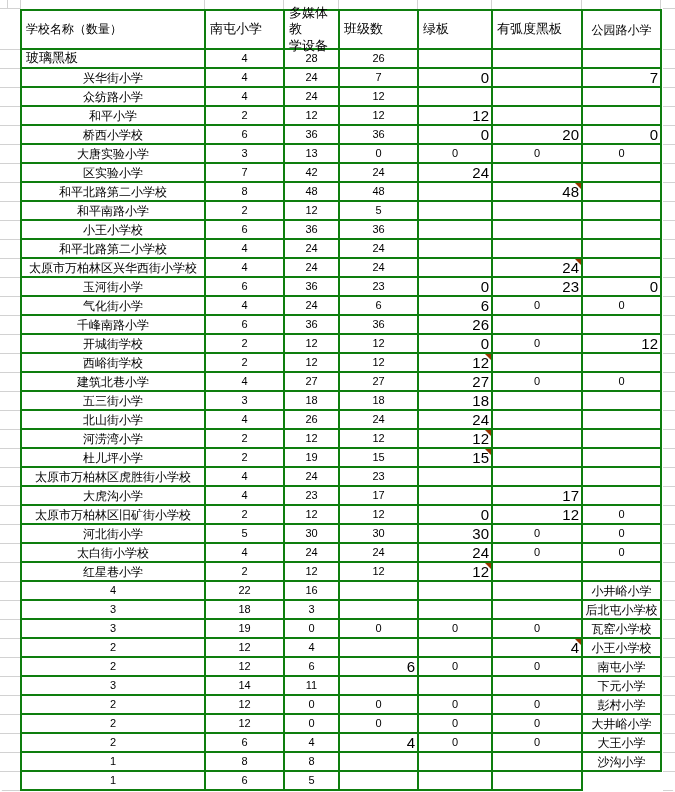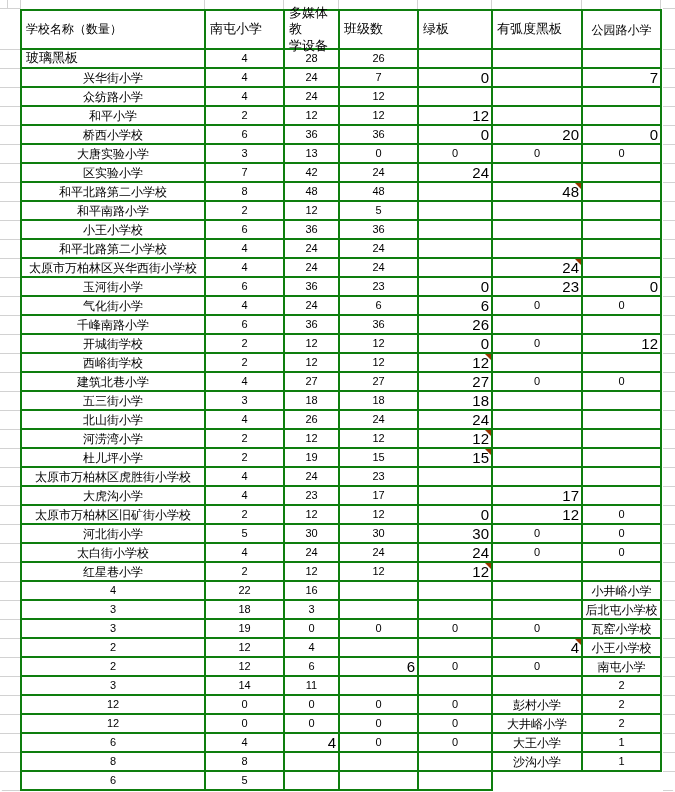--- a/index.html
+++ b/index.html
@@ -394,20 +394,21 @@
       <div class="cell big">6</div>
       <div class="cell">0</div>
       <div class="cell">0</div>
       <div class="cell namecell">南屯小学</div>
       <div class="cell">3</div>
       <div class="cell">14</div>
       <div class="cell">11</div>
       <div class="cell"></div>
       <div class="cell"></div>
       <div class="cell"></div>
+      <div class="cell namecell">下元小学</div>
       <div class="cell">2</div>
       <div class="cell">12</div>
       <div class="cell">0</div>
       <div class="cell">0</div>
       <div class="cell">0</div>
       <div class="cell">0</div>
       <div class="cell namecell">彭村小学</div>
       <div class="cell">2</div>
       <div class="cell">12</div>
       <div class="cell">0</div>

